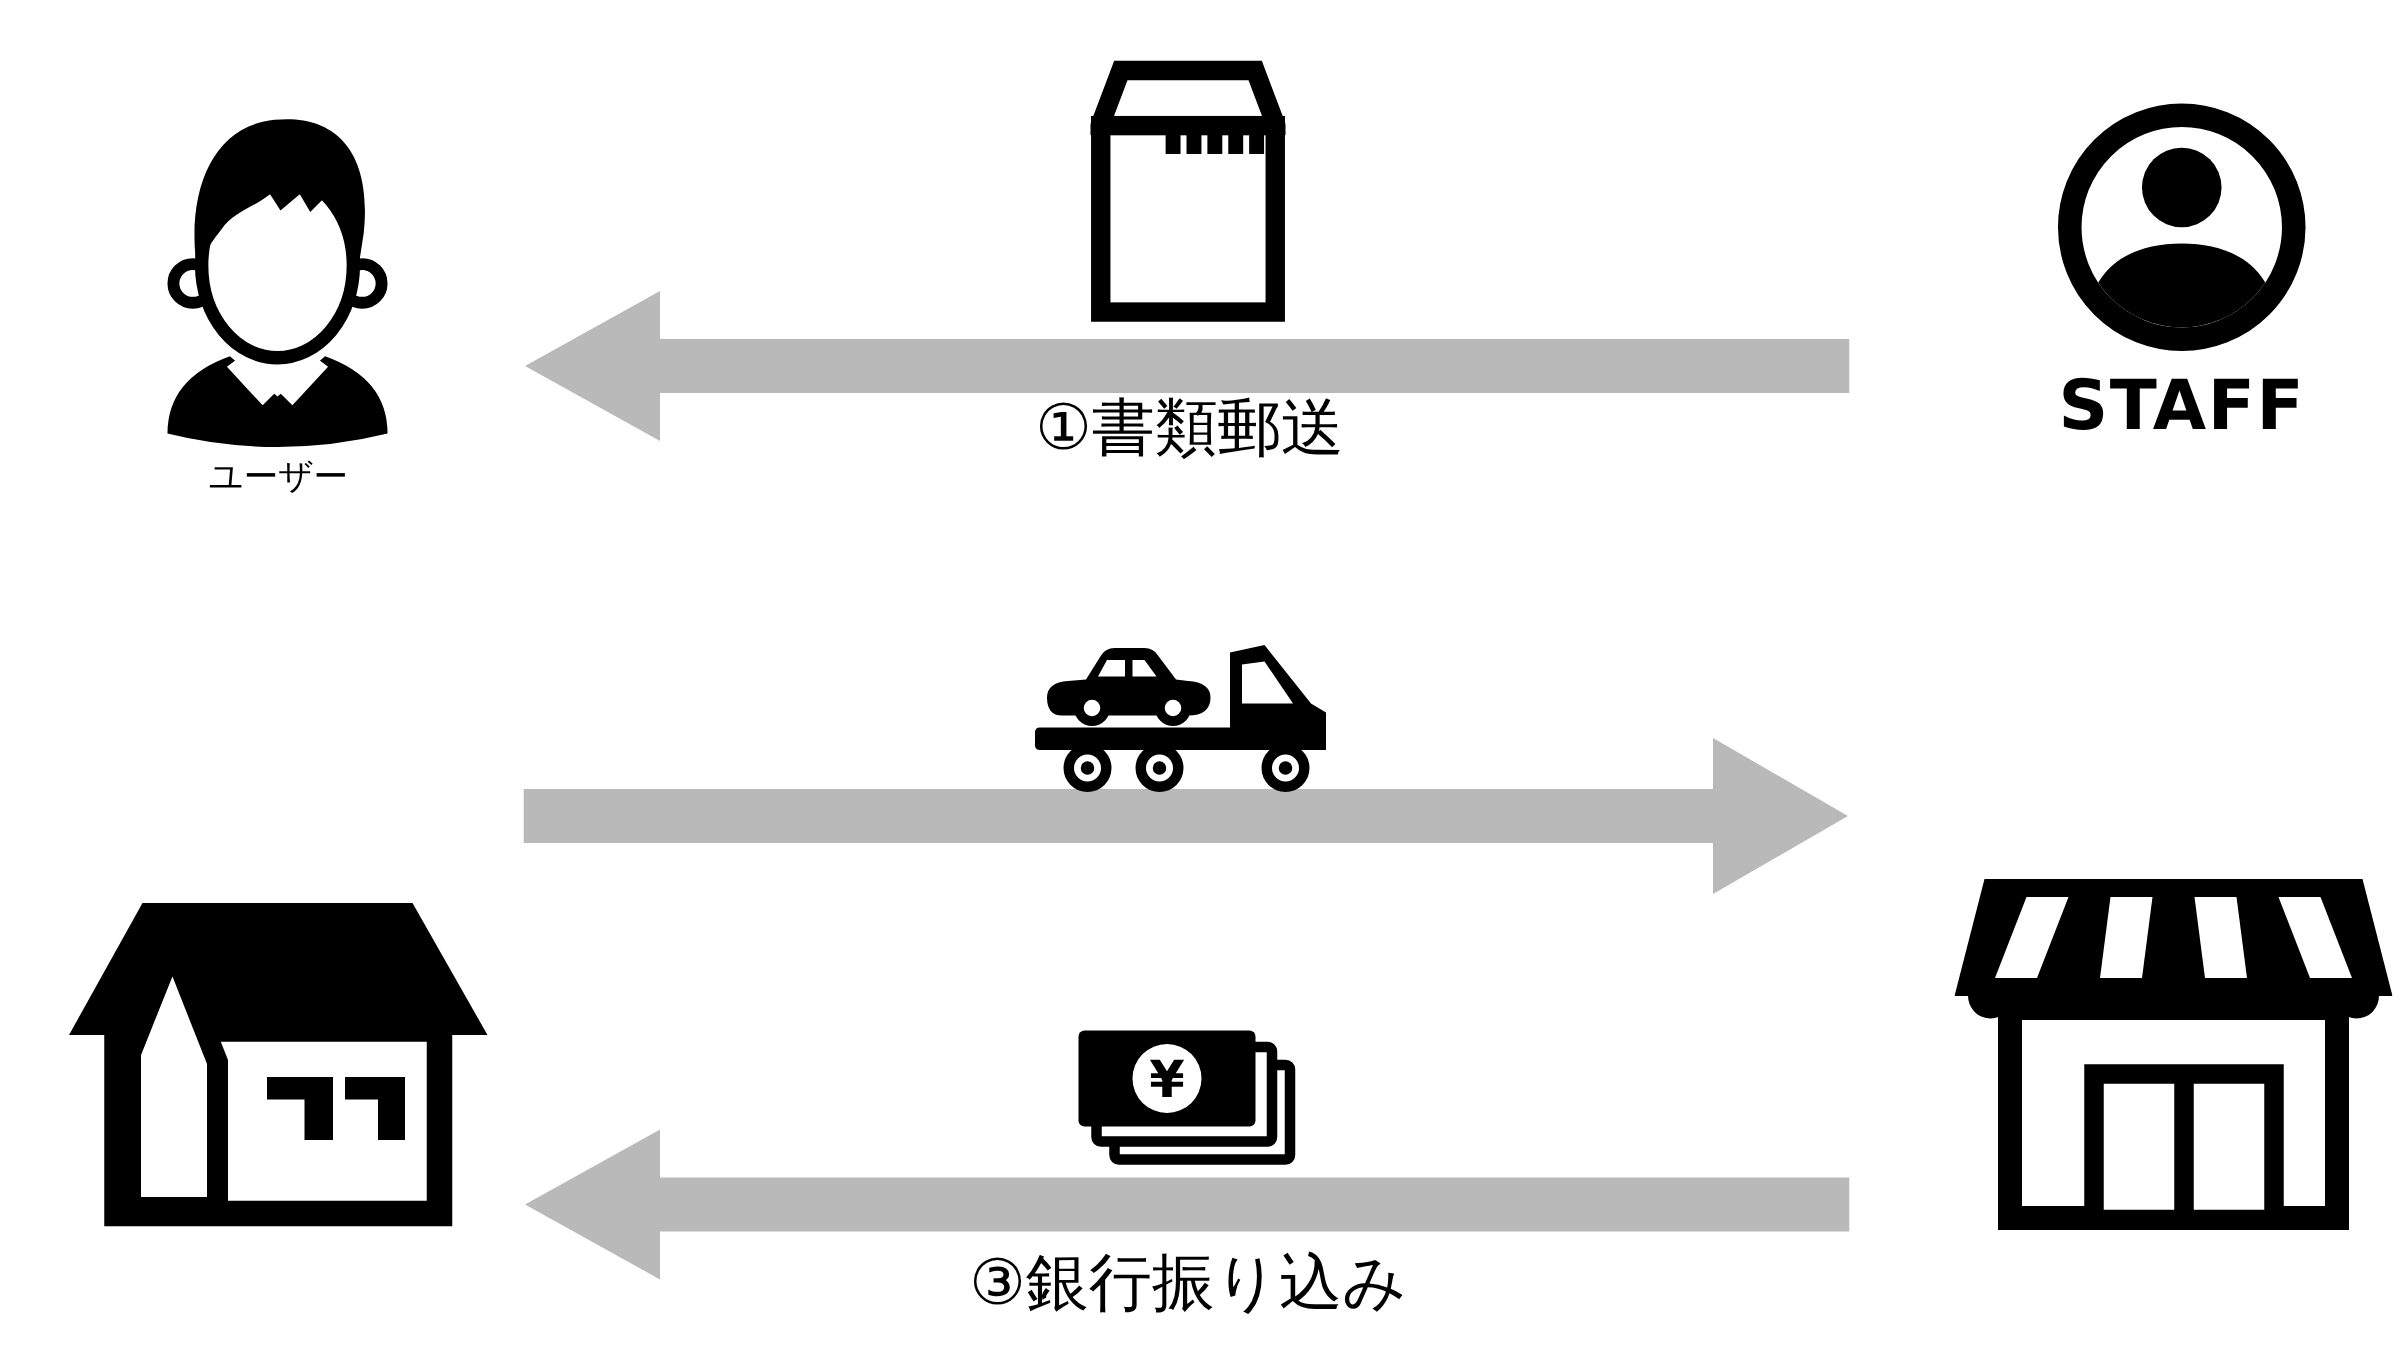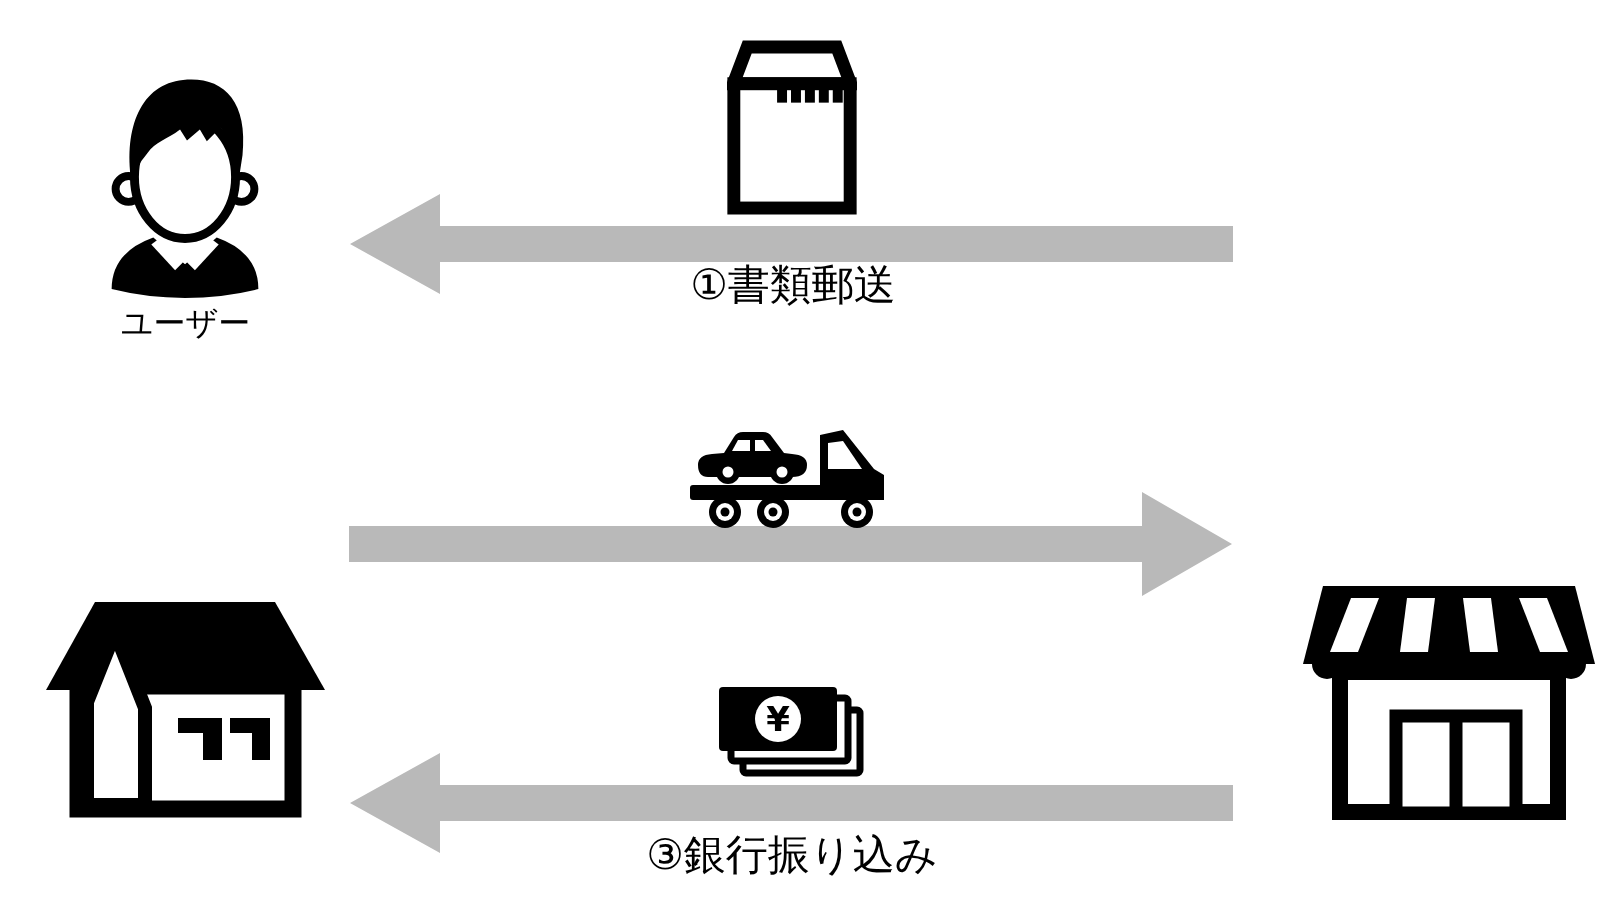--- a/index.html
+++ b/index.html
@@ -2,21 +2,21 @@
 <html><head>
 <meta charset="utf-8">
 <style>
   html,body{margin:0;padding:0;background:#ffffff;}
   .canvas{
     position:relative;width:1600px;height:899px;background:#ffffff;overflow:hidden;
     font-family:"DejaVu Sans","Liberation Sans",sans-serif;color:#000;
   }
   .abs{position:absolute;}
   .actor{display:flex;flex-direction:column;align-items:center;}
-  .actor-label{font-size:32px;color:#000;margin-top:4px;white-space:nowrap;}
+  .actor-label{font-size:23px;color:#000;margin-top:4px;white-space:nowrap;}
   .staff-label{font-size:46px;font-weight:700;letter-spacing:1px;margin-top:8px;white-space:nowrap;}
   .step-label{
     position:absolute;font-size:42px;line-height:1.1;color:#000;
     transform:translateX(-50%);white-space:nowrap;
   }
   svg{display:block;}
 </style>
 </head>
 <body>
 
@@ -31,20 +31,33 @@
                C 134 86 127 70 118 58 L 104 72 L 97 60 L 84 71 L 77 60
                C 64 70 52 72 44 84 C 36 94 31 102 28 112 Z" fill="#000"></path>
       <path d="M 8 221 Q 8 184 50 169 L 82 196 L 114 169 Q 156 184 156 221
                Q 120 230 82 230 Q 44 230 8 221 Z" fill="#000"></path>
       <polygon points="56,170 82,192 72,202 48,176" fill="#fff"></polygon>
       <polygon points="108,170 82,192 92,202 116,176" fill="#fff"></polygon>
     </svg>
     <div class="actor-label">ユーザー</div>
   </div>
 
+  <div class="actor abs" style="left:1371px;top:68px;width:167px;">
+    <svg width="167" height="167" viewBox="0 0 170 170">
+      <defs>
+          <clipPath id="staffclip">
+            <circle cx="85" cy="85" r="68"></circle>
+          </clipPath>
+        </defs>
+      <circle cx="85" cy="85" r="76" fill="#fff" stroke="#000" stroke-width="16"></circle>
+      <circle cx="85" cy="58" r="27" fill="#000"></circle>
+      <path d="M 20 153 C 22 112 50 96 85 96 C 120 96 148 112 150 153 L 150 162 L 20 162 Z" fill="#000" clip-path="url(#staffclip)"></path>
+    </svg>
+    <div class="staff-label">STAFF</div>
+  </div>
 
   <svg class="abs" style="left:46px;top:602px;" width="279" height="216" viewBox="0 0 279 216">
     <rect x="32" y="84" width="215" height="123" fill="#fff" stroke="#000" stroke-width="17"></rect>
     <polygon points="0,88 49,0 229,0 279,88" fill="#000"></polygon>
     <polygon points="41,203 41,100 69,30 99,106 99,203" fill="#fff" stroke="#000" stroke-width="14"></polygon>
     <rect x="132" y="116" width="44" height="15" fill="#000"></rect>
     <rect x="157" y="116" width="19" height="42" fill="#000"></rect>
     <rect x="184" y="116" width="40" height="15" fill="#000"></rect>
     <rect x="206" y="116" width="18" height="42" fill="#000"></rect>
   </svg>

